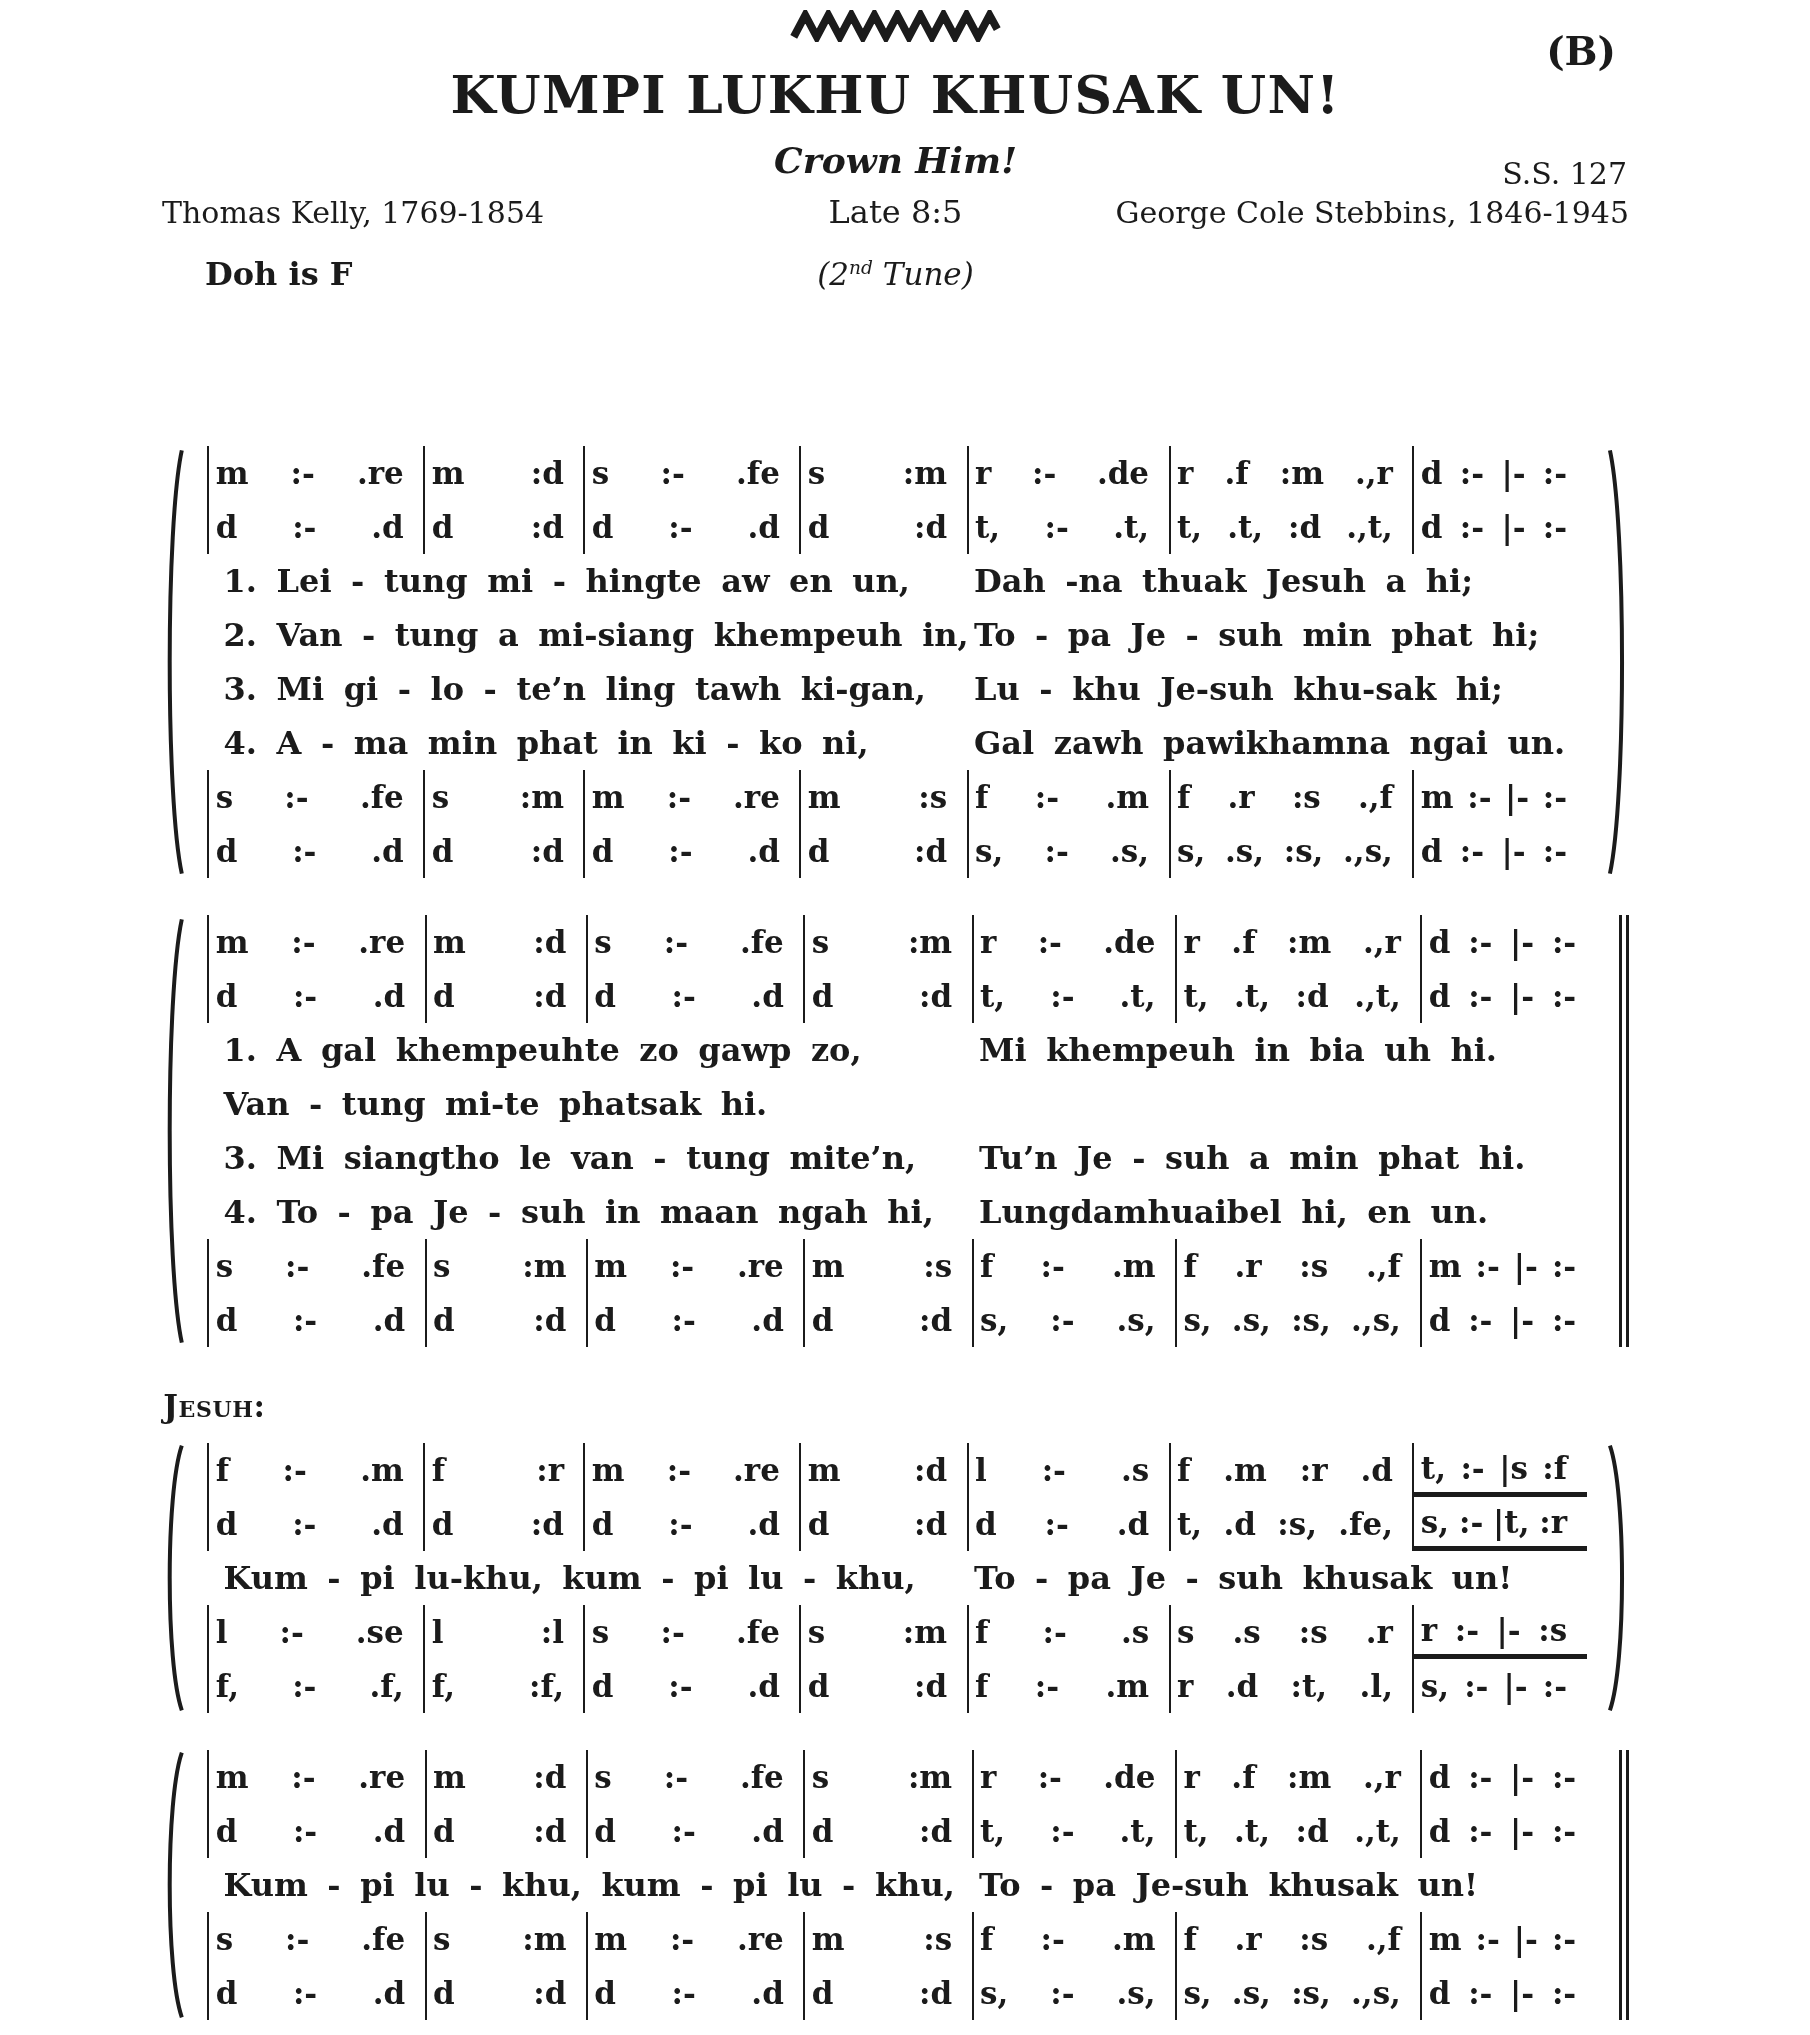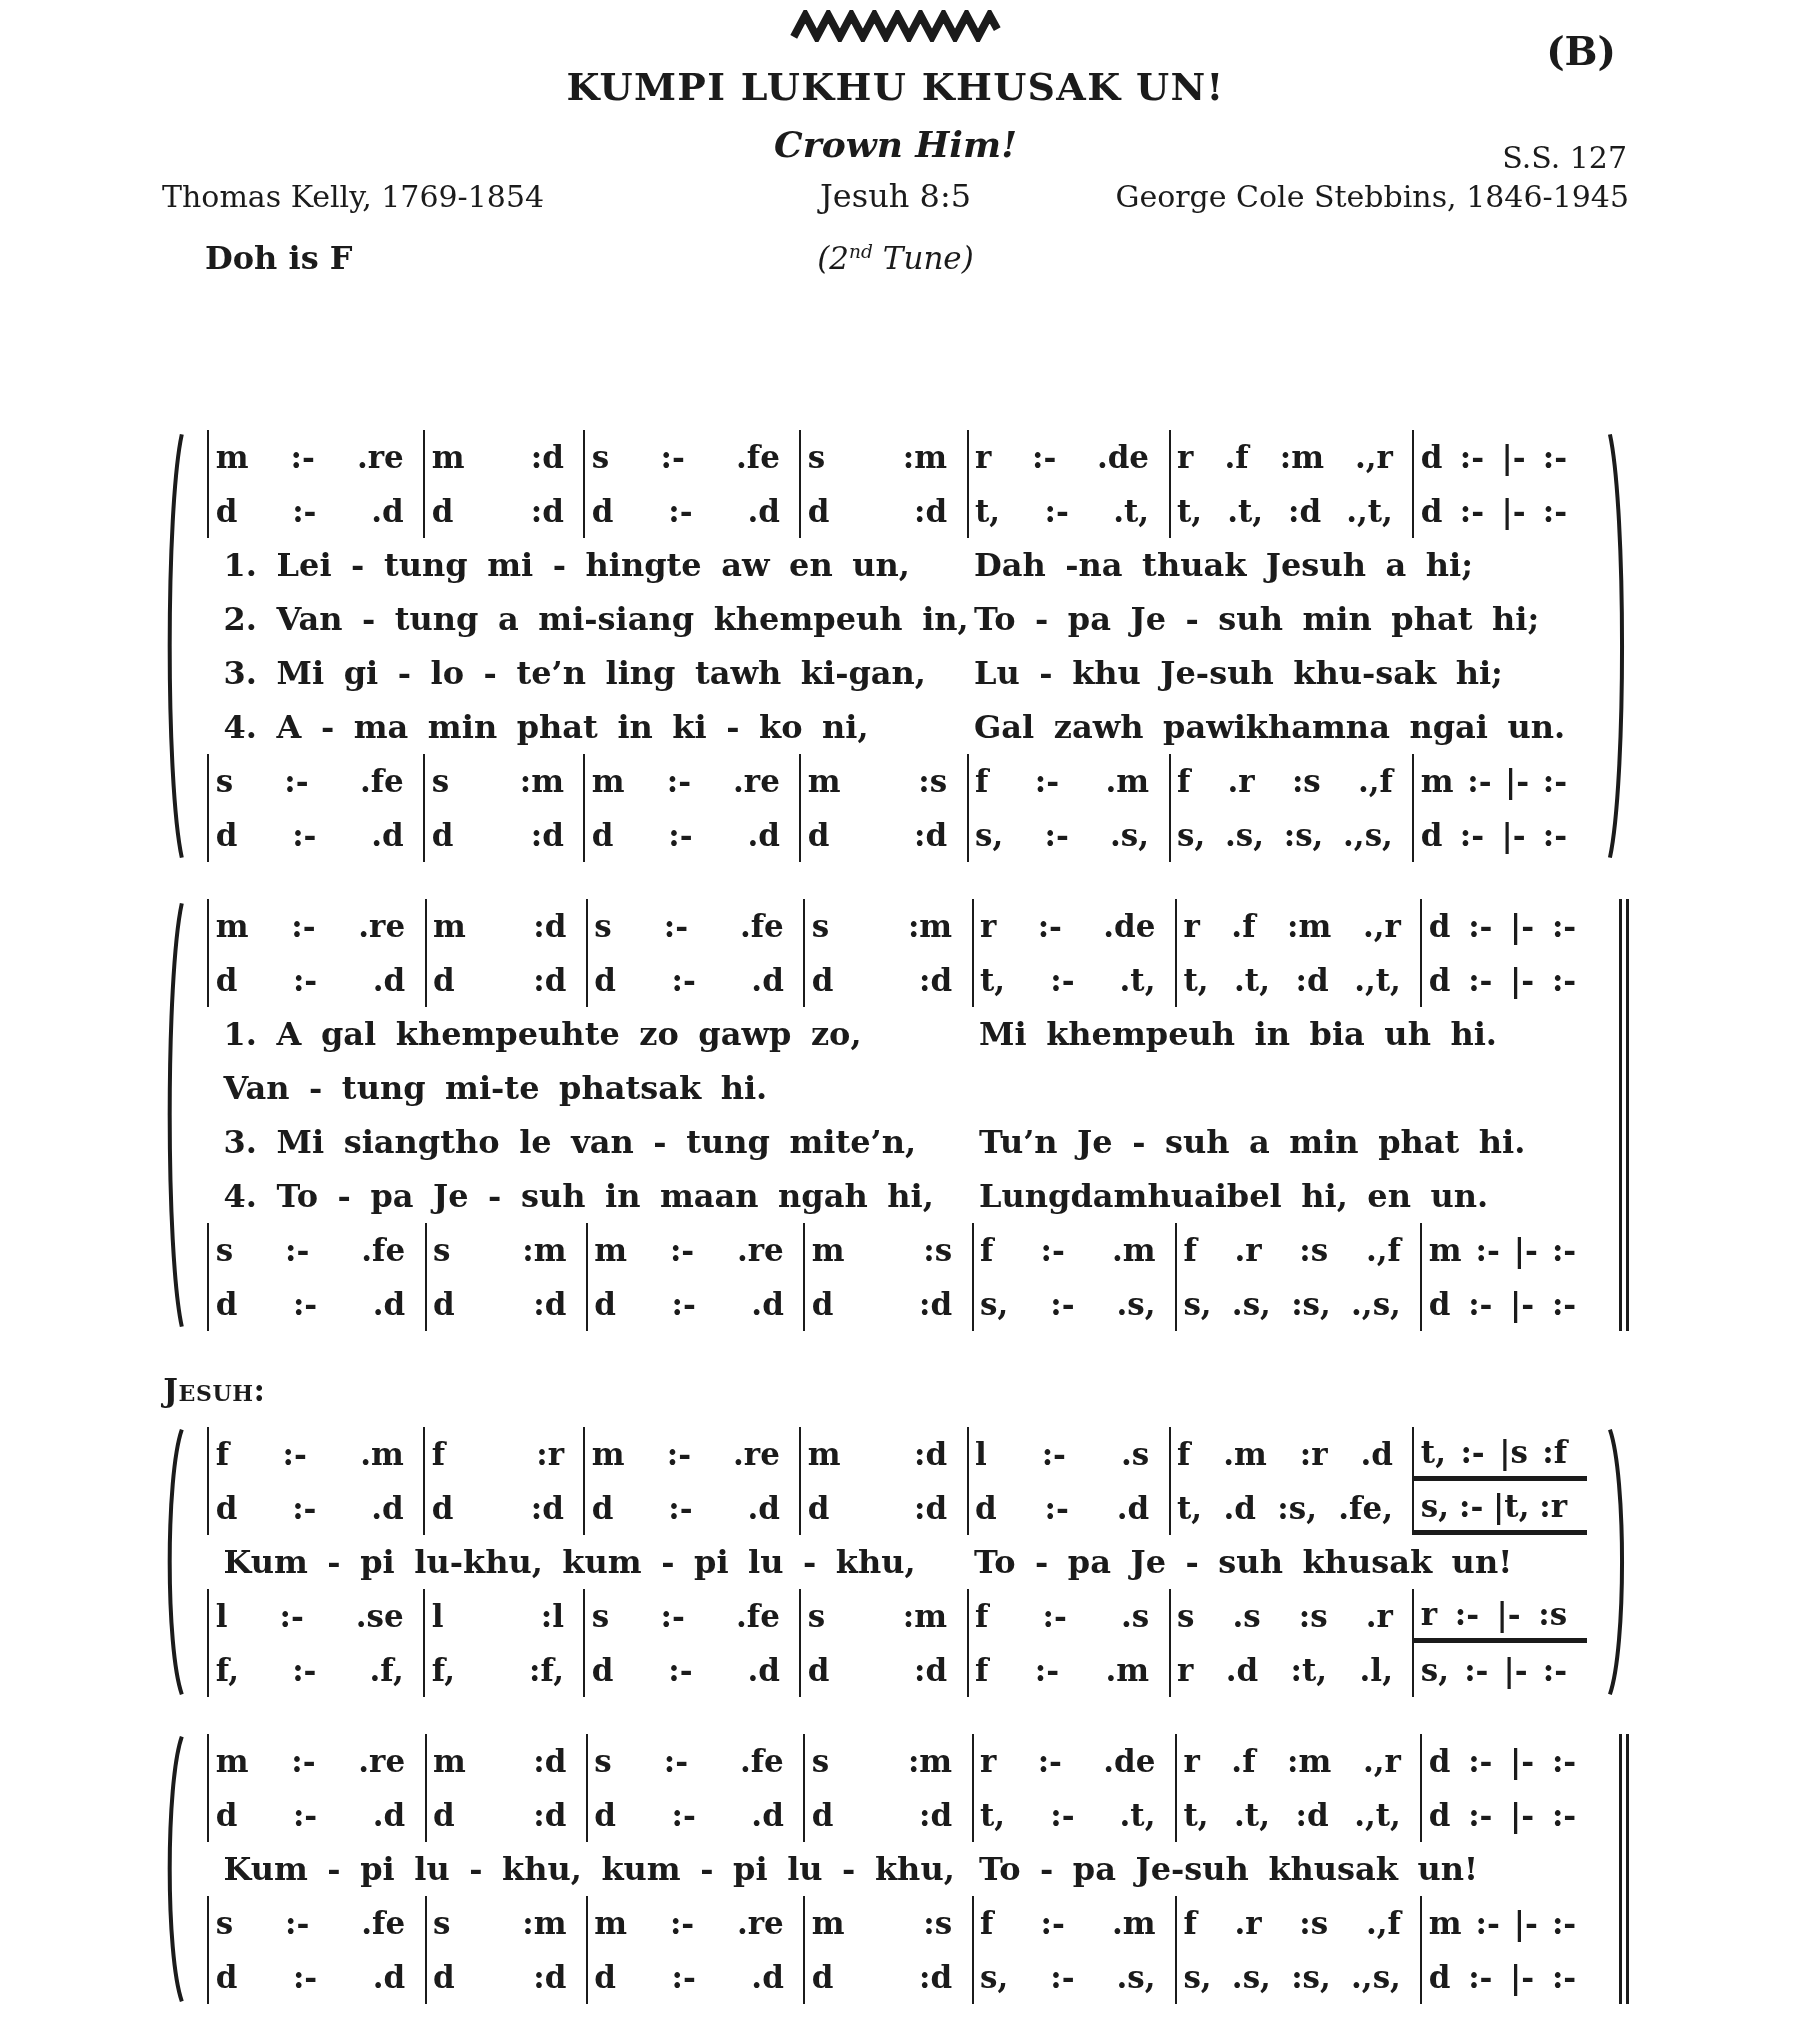--- a/index.html
+++ b/index.html
@@ -11,21 +11,21 @@
     box-sizing:border-box;
     padding:10.3px 181px 0 162px;
     overflow:hidden;
   }
   .ornament { display:block; margin:0 auto; }
   .corner-mark {
     position:absolute; top:28.4px; right:194px;
     font-size:39px; font-weight:bold;
   }
   .title {
-    text-align:center; font-size:38px; font-weight:bold;
+    text-align:center; font-size:52px; font-weight:bold;
     letter-spacing:1.3px; margin-top:22px; white-space:nowrap;
   }
   .subtitle-row { position:relative; height:52px; margin-top:14px; }
   .subtitle {
     text-align:center; font-style:italic; font-size:36px; font-weight:bold;
   }
   .hymn-ref { position:absolute; right:2px; top:17px; font-size:30px; font-weight:normal; }
   .credits-row {
     display:grid; grid-template-columns:1fr auto 1fr;
     align-items:baseline; font-size:30px; margin-top:1.3px;
@@ -95,21 +95,21 @@
 
   <div class="title">KUMPI LUKHU KHUSAK UN!</div>
 
   <div class="subtitle-row">
     <div class="subtitle">Crown Him!</div>
     <div class="hymn-ref">S.S. 127</div>
   </div>
 
   <div class="credits-row">
     <span class="author">Thomas Kelly, 1769-1854</span>
-    <span class="meter">Jesuh 8:5</span>
+    <span class="meter">Late 8:5</span>
     <span class="composer">George Cole Stebbins, 1846-1945</span>
   </div>
 
   <div class="doh-row">
     <span class="keyline">Doh is F</span>
     <span class="tune-note"><span>(2</span><sup>nd</sup><span> Tune)</span></span>
     <span></span>
   </div>
 
   <div class="systems" id="systems">

